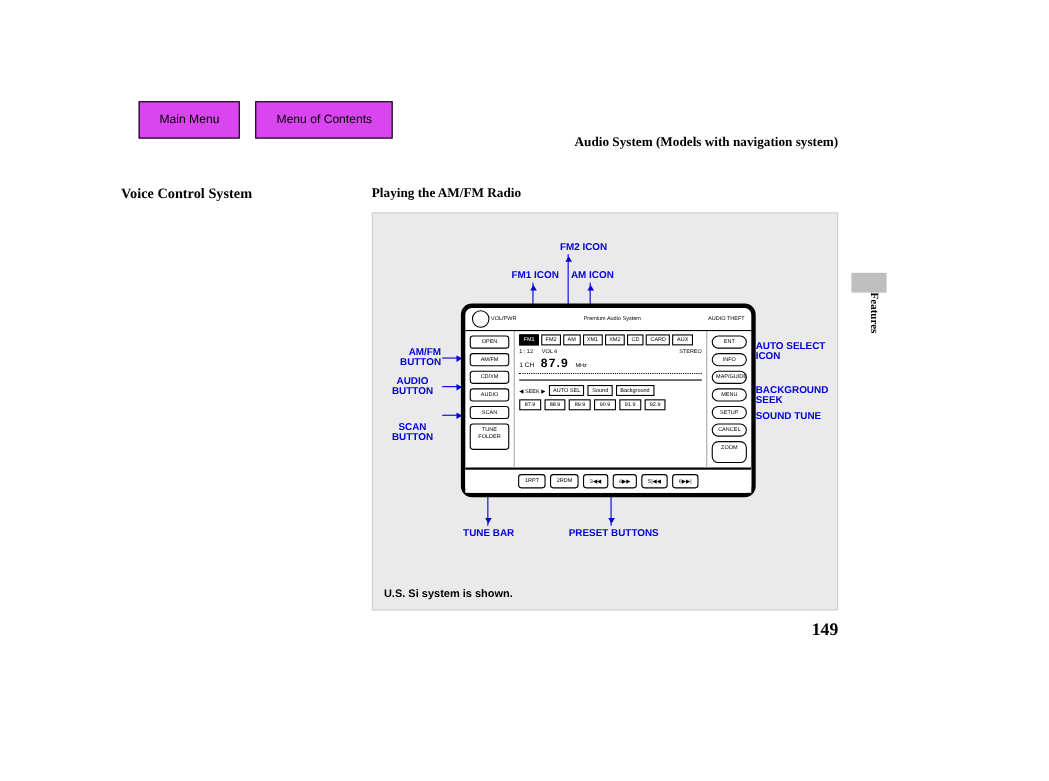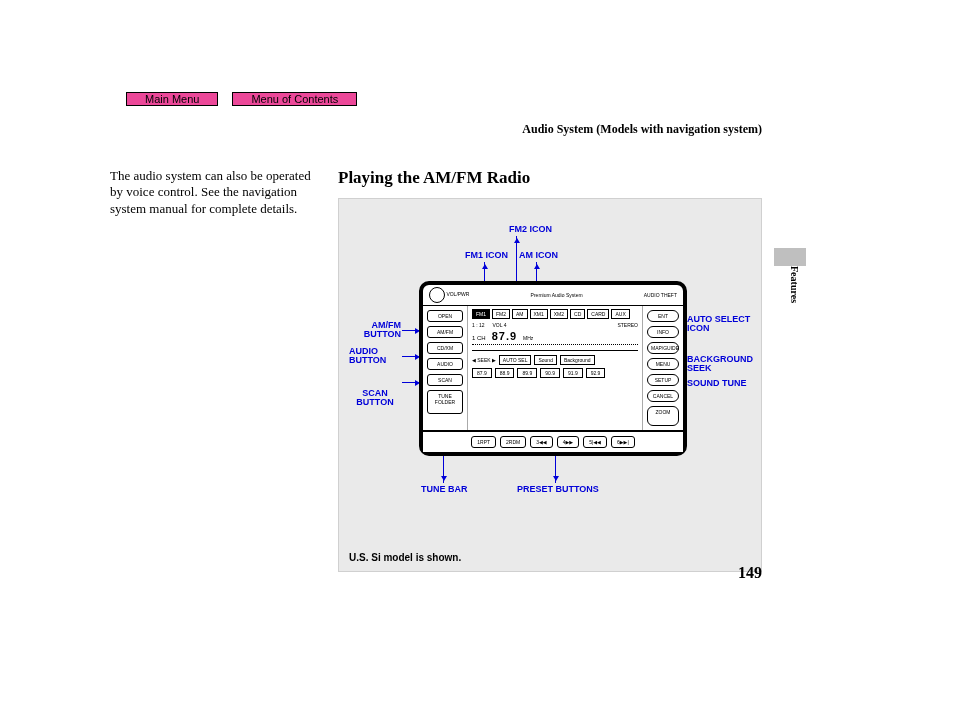--- a/index.html
+++ b/index.html
@@ -1,27 +1,27 @@
 <!DOCTYPE html>
 <html><head>
 <meta charset="utf-8">
 <style>
   html,body{margin:0;padding:0;background:#fff;font-family:"Times New Roman",serif;color:#000}
   .page{width:954px;height:710px;position:relative}
   .nav-btns{position:absolute;top:92px;left:126px;display:flex;gap:14px;font-family:Arial,sans-serif;font-size:11px}
-  .nav-btn{border:1.5px solid #000;padding:0 18px;background:#ec4899;cursor:pointer}
+  .nav-btn{border:1.5px solid #000;padding:10px 18px;background:#d946ef;cursor:pointer}
   .title{position:absolute;top:122px;right:192px;font-weight:bold;font-size:12px}
   .sidecol{position:absolute;top:168px;left:110px;width:212px;font-size:13px;line-height:1.25}
   .sidecol h3{margin:0 0 1px 0;font-size:13px;font-weight:bold}
   .maincol{position:absolute;top:168px;left:338px;width:424px}
-  .maincol h3{margin:0 0 10px 0;font-size:17px;font-weight:bold}
+  .maincol h3{margin:0 0 10px 0;font-size:12px;font-weight:bold}
   .tab{position:absolute;top:248px;right:148px;width:32px;height:18px;background:#bfbfbf}
   .feat{position:absolute;top:266px;right:154px;font-size:10px;font-weight:bold;writing-mode:vertical-rl}
   .pnum{position:absolute;top:564px;right:192px;font-weight:bold;font-size:16px}
-  .diagram{background:#eaeaea;border:1px solid #d0d0d0;padding:48px 10px 14px 10px;font-family:Arial,sans-serif;font-size:9px;position:relative;height:310px}
+  .diagram{background:#eaeaea;border:1px solid #d0d0d0;padding:36px 10px 14px 10px;font-family:Arial,sans-serif;font-size:9px;position:relative;height:310px}
   .callout{position:absolute;color:#0000d8;font-weight:bold;font-size:9px;line-height:1.05}
   .arrow{position:absolute;border-top:1px solid #0000d8}
   .arrow::after{content:"";position:absolute;right:-1px;top:-3px;border:3px solid transparent;border-left:5px solid #0000d8}
   .arrow-l::after{left:-1px;right:auto;border-left:none;border-right:5px solid #0000d8}
   .varrow{position:absolute;border-left:1px solid #0000d8}
   .varrow::after{content:"";position:absolute;left:-3px;top:-1px;border:3px solid transparent;border-bottom:5px solid #0000d8}
   .caption{position:absolute;bottom:8px;left:10px;font-weight:bold;font-size:10px}
   .unit{position:absolute;left:80px;top:82px;width:260px;border:4px solid #000;border-radius:10px;background:#fff}
   .unit-top{display:flex;justify-content:space-between;align-items:center;font-size:5px;padding:2px 6px;border-bottom:1px solid #000}
   .unit-body{display:flex}
@@ -50,21 +50,21 @@
 
 <div class="page">
   <div class="nav-btns">
     <div class="nav-btn">Main Menu</div>
     <div class="nav-btn">Menu of Contents</div>
   </div>
 
   <div class="title">Audio System (Models with navigation system)</div>
 
   <div class="sidecol">
-    <div>The audio system can also be operated by voice control. See the navigation system manual for complete details.</div>
+    <h3>Voice Control System</h3>
   </div>
 
   <div class="tab"></div>
   <div class="feat">Features</div>
 
   <div class="maincol">
     <h3>Playing the AM/FM Radio</h3>
 
     <div class="diagram">
 
@@ -73,21 +73,21 @@
 
       <div class="callout" style="left:126px;top:52px">FM1 ICON</div>
       <div class="varrow" style="left:145px;top:63px;height:26px"></div>
 
       <div class="callout" style="left:180px;top:52px">AM ICON</div>
       <div class="varrow" style="left:197px;top:63px;height:26px"></div>
 
       <div class="callout" style="left:10px;top:122px;text-align:right;width:52px">AM/FM BUTTON</div>
       <div class="arrow" style="left:63px;top:131px;width:20px"></div>
 
-      <div class="callout" style="left:10px;top:148px;text-align:left;width:52px">AUDIO BUTTON</div>
+      <div class="callout" style="left:10px;top:148px;text-align:center;width:52px">AUDIO BUTTON</div>
       <div class="arrow" style="left:63px;top:157px;width:20px"></div>
 
       <div class="callout" style="left:10px;top:190px;text-align:center;width:52px">SCAN BUTTON</div>
       <div class="arrow" style="left:63px;top:183px;width:20px"></div>
 
       <div class="callout" style="left:348px;top:116px">AUTO SELECT ICON</div>
       <div class="arrow arrow-l" style="left:312px;top:152px;width:34px"></div>
 
       <div class="callout" style="left:348px;top:156px">BACKGROUND SEEK</div>
       <div class="arrow arrow-l" style="left:312px;top:164px;width:34px"></div>
@@ -166,18 +166,18 @@
         <div class="unit-foot">
           <span class="fbtn">1RPT</span>
           <span class="fbtn">2RDM</span>
           <span class="fbtn">3◀◀</span>
           <span class="fbtn">4▶▶</span>
           <span class="fbtn">5|◀◀</span>
           <span class="fbtn">6▶▶|</span>
         </div>
       </div>
 
-      <div class="caption">U.S. Si model is shown.</div>
+      <div class="caption">U.S. Si system is shown.</div>
     </div>
   </div>
 
   <div class="pnum">149</div>
 </div>
 
 </body></html>

